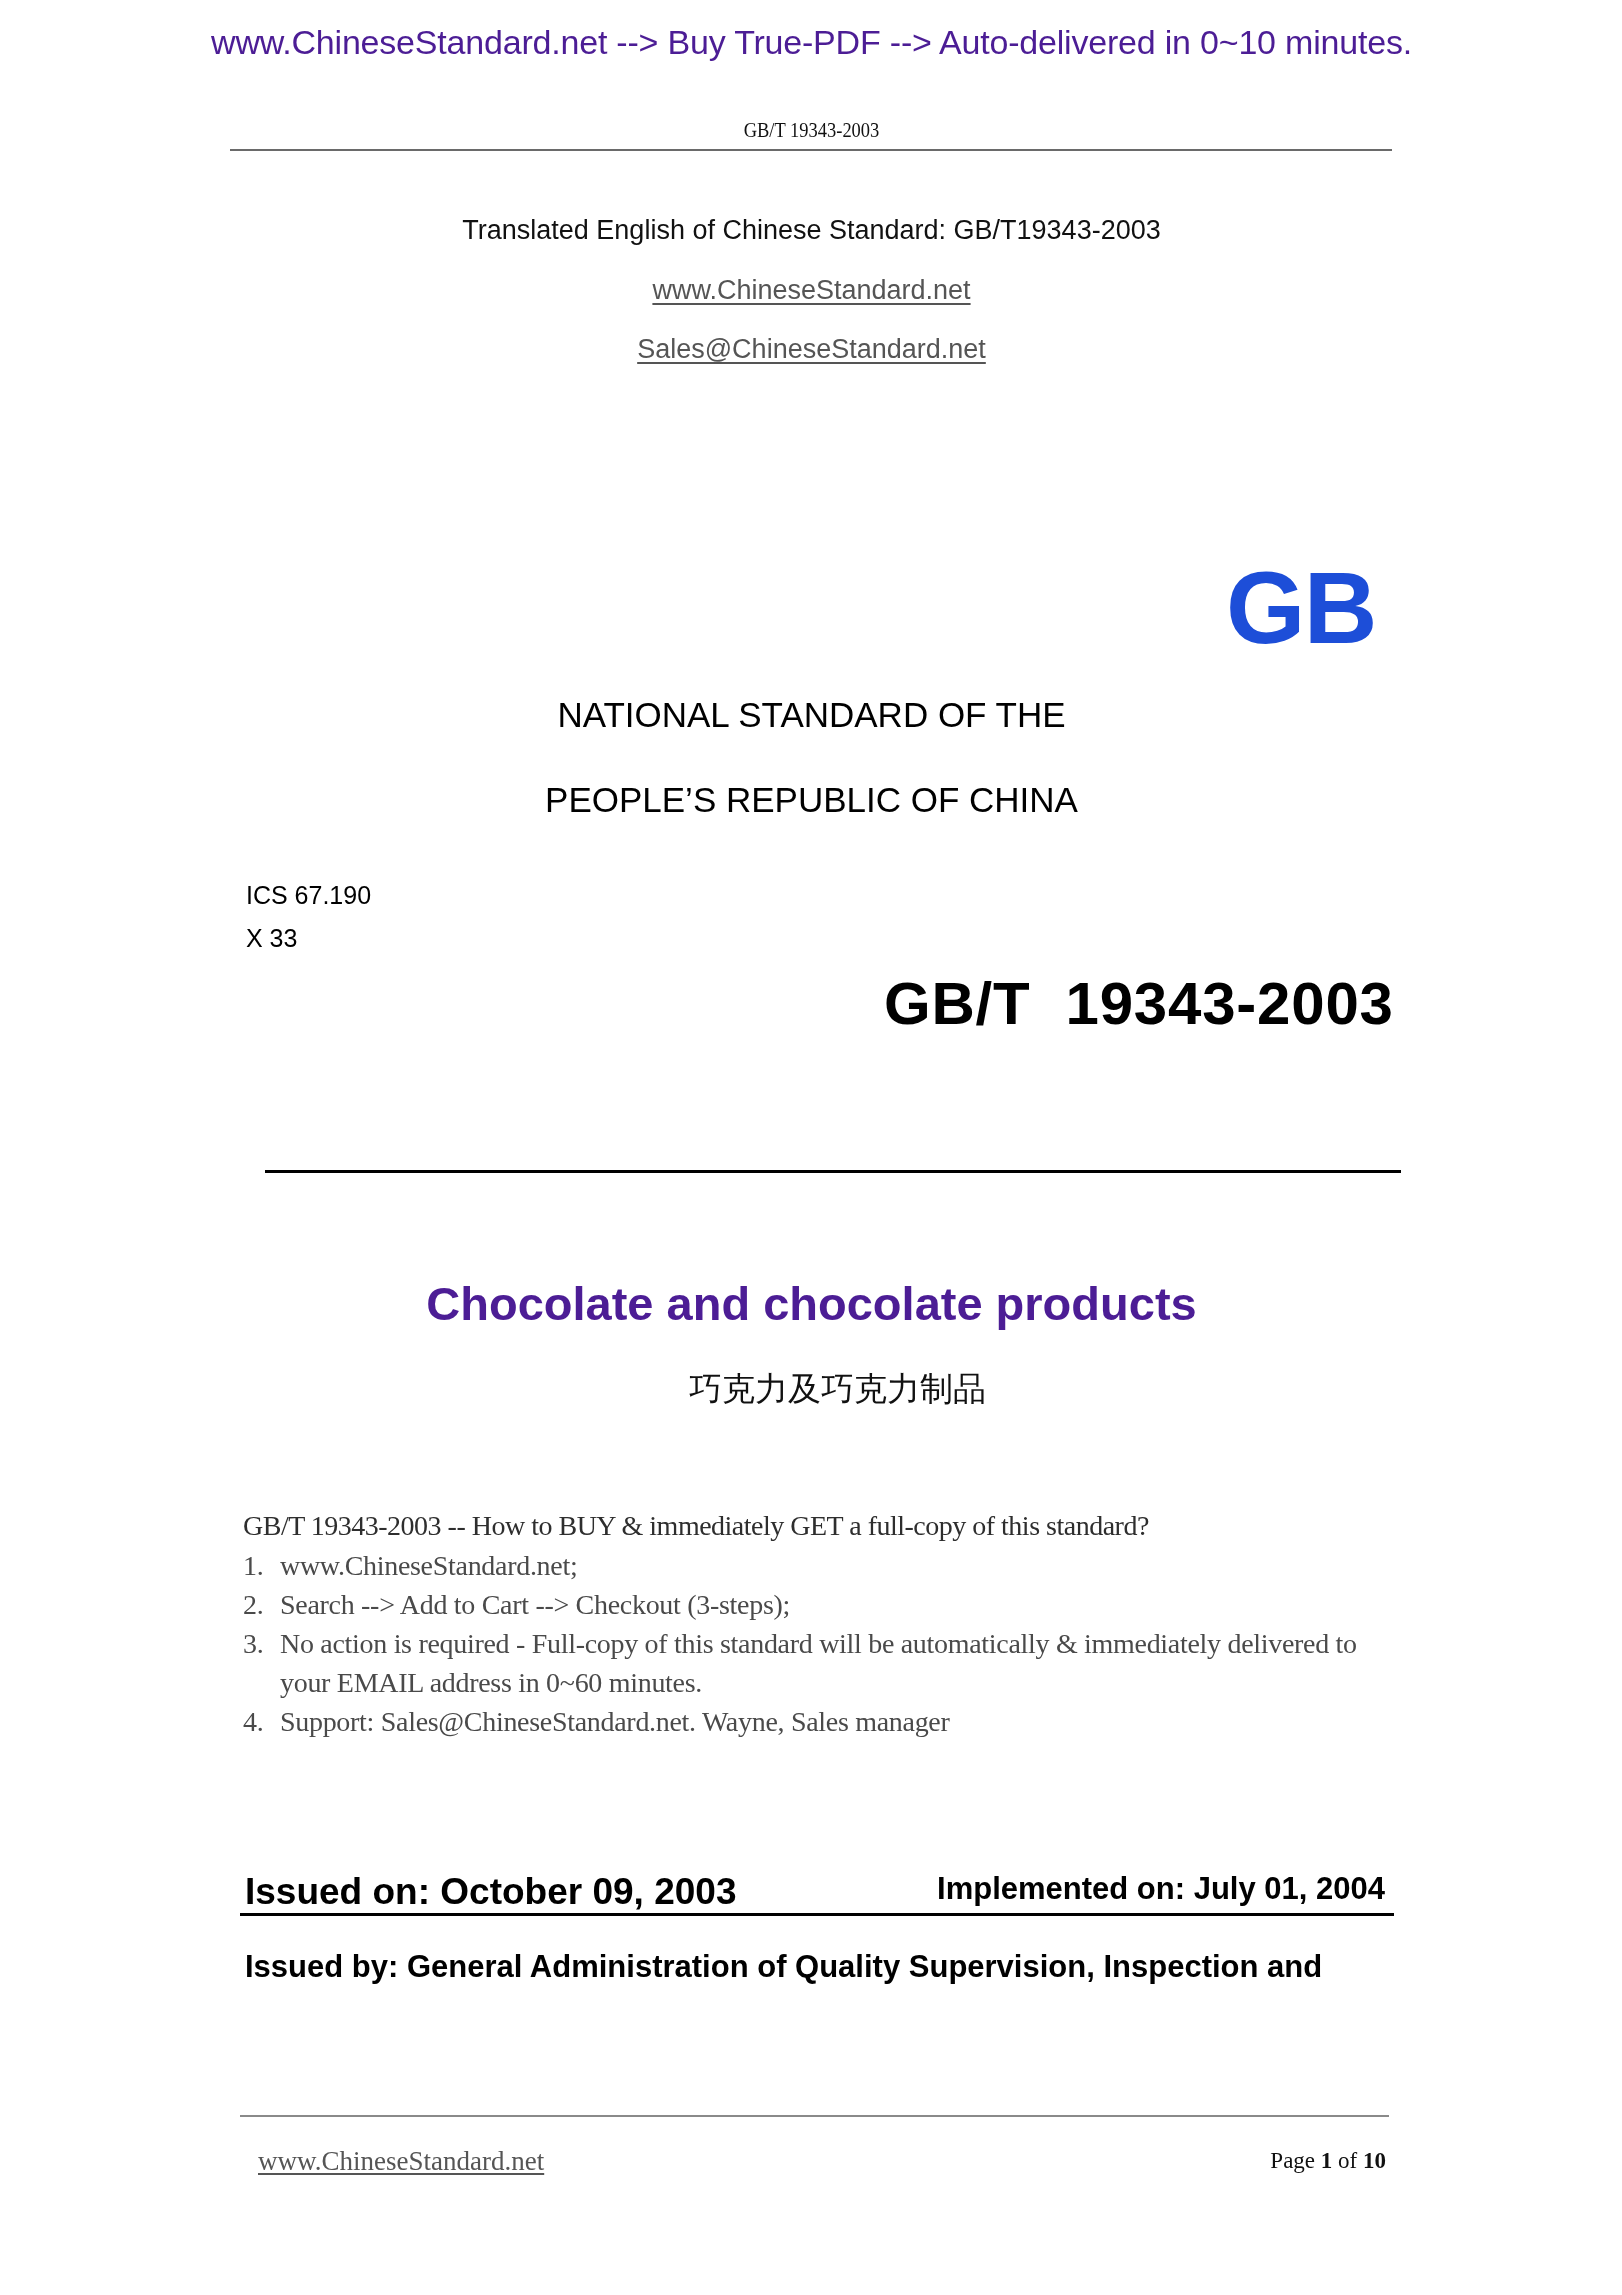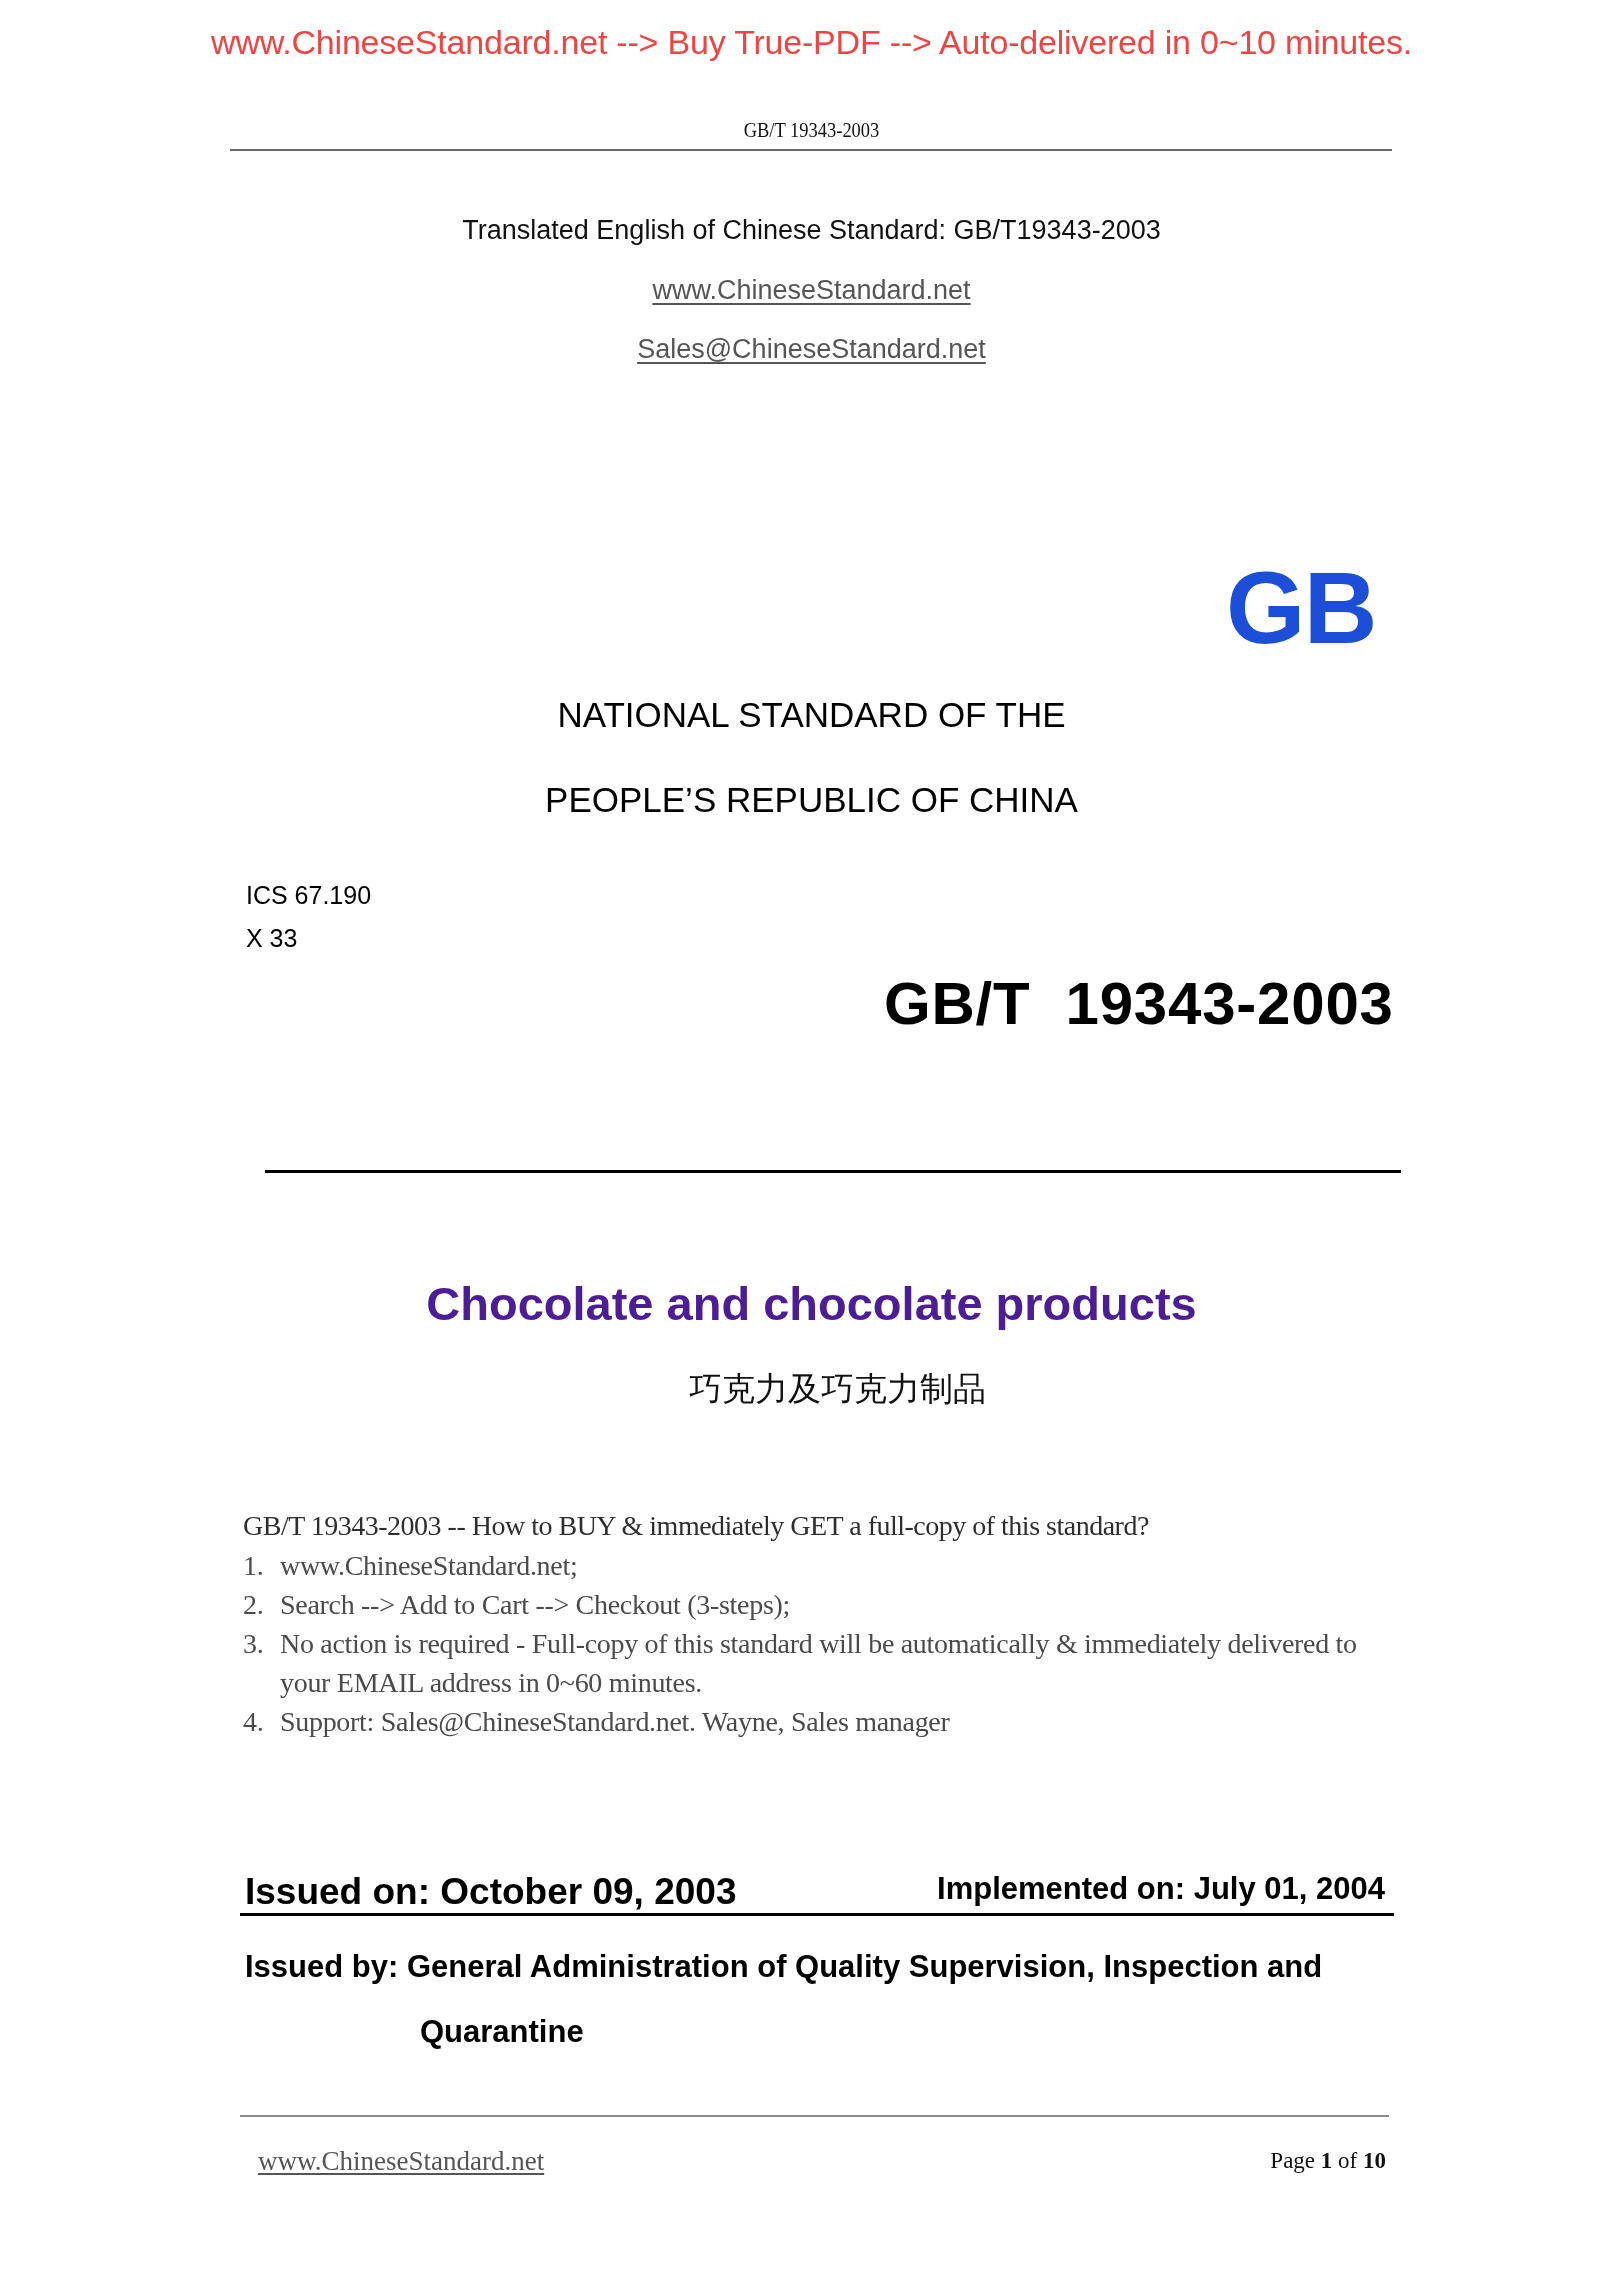--- a/index.html
+++ b/index.html
@@ -16,21 +16,21 @@
     color: #000;
   }
   .abs { position: absolute; }
 
   
   .banner {
     left: 0; width: 1623px; top: 23px;
     text-align: center;
     font-family: "Liberation Sans", sans-serif;
     font-size: 34px;
-    color: #ef4444;
+    color: #4c1d95;
     letter-spacing: -0.2px;
     white-space: nowrap;
   }
   .running-head {
     left: 0; width: 1623px; top: 118px;
     text-align: center;
     font-family: "Liberation Serif", serif;
     font-size: 21px;
     color: #111;
     transform: scaleX(0.88);
@@ -240,19 +240,18 @@
 </div>
 
 <div class="abs issued-on">Issued on: October 09, 2003</div>
 <div class="abs implemented-on">Implemented on: July 01, 2004</div>
 <div class="abs rule-issued"></div>
 <div class="abs issued-by">
   <div>
     <span class="label">Issued by:</span>
     <span>General Administration of Quality Supervision, Inspection and</span>
   </div>
-  <div class="line2">Quarantine</div>
 </div>
 
 <div class="abs rule-footer"></div>
 <div class="abs footer-link">www.ChineseStandard.net</div>
 <div class="abs footer-page"><span>Page </span><b>1</b><span> of </span><b>10</b></div>
 
 
 </body></html>

